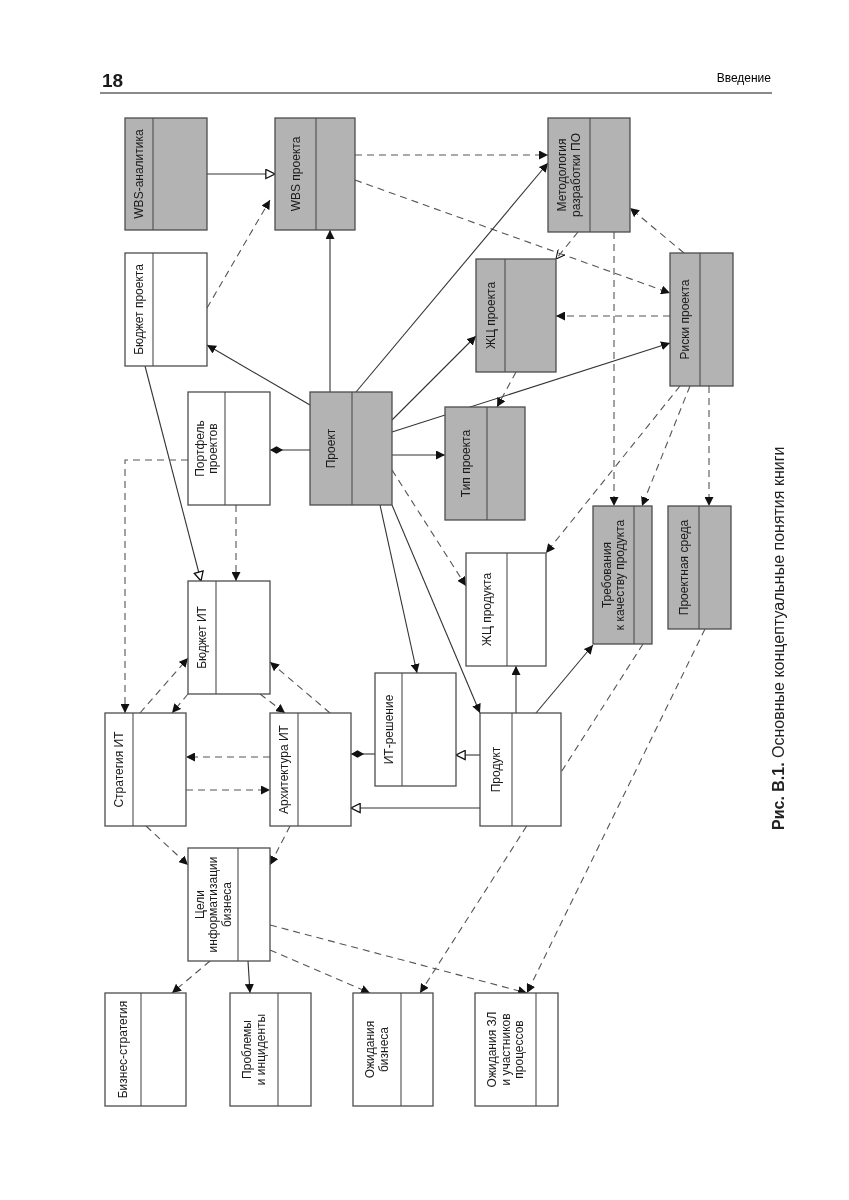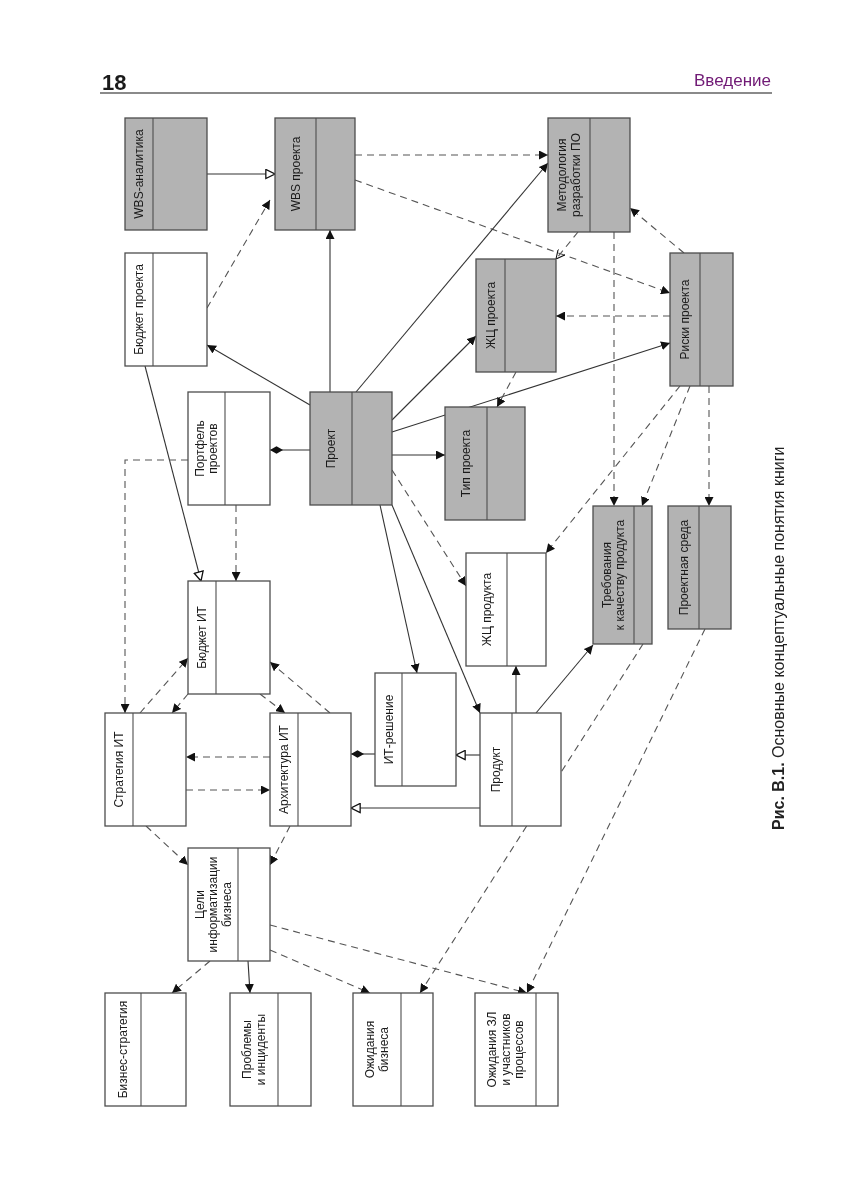--- a/index.html
+++ b/index.html
@@ -1,18 +1,18 @@
 <!DOCTYPE html>
 <html><head>
 <meta charset="utf-8">
 <style>
   html, body { margin:0; padding:0; background:#ffffff; }
   body { width:849px; height:1200px; position:relative; overflow:hidden; font-family:"Liberation Sans", sans-serif; }
-  .page-number { position:absolute; left:102px; top:70px; font-weight:bold; font-size:22px; color:#1a1a1a; }
-  .running-head { position:absolute; right:78px; top:71px; font-size:17px; color:#701a75; }
+  .page-number { position:absolute; left:102px; top:70px; font-weight:bold; font-size:19px; color:#1a1a1a; }
+  .running-head { position:absolute; right:78px; top:71px; font-size:12px; color:#000000; }
   .head-rule { position:absolute; left:100px; top:92px; width:672px; height:2px; background:#8a8a8a; }
   #diagram { position:absolute; left:0; top:0; }
   .caption { position:absolute; left:770px; top:830px; transform-origin:0 0; transform:rotate(-90deg); white-space:nowrap; font-size:16px; color:#222; }
   .caption b { font-weight:bold; }
   .box-label { font-family:"Liberation Sans", sans-serif; font-size:12px; fill:#1a1a1a; }
 </style>
 </head>
 <body>
 
 <div class="page-number">18</div>

